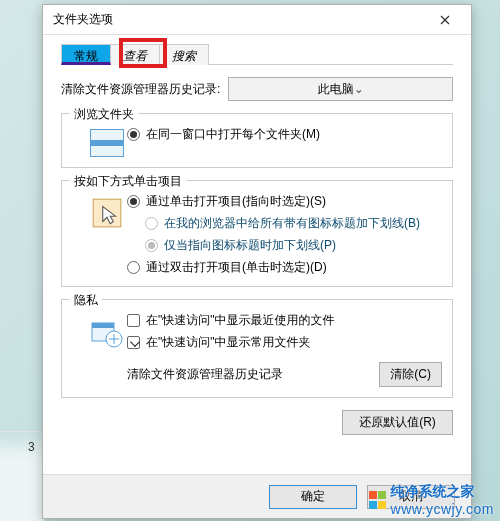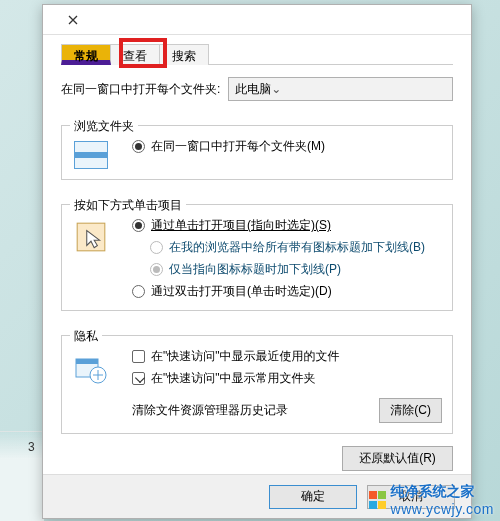--- a/index.html
+++ b/index.html
@@ -46,22 +46,22 @@
       padding: 3px 12px 2px 12px;
       border: 1px solid #ccc;
       border-bottom: none;
       background: #fff;
       margin-right: -1px;
       font-size: 12px;
       cursor: pointer;
       position: relative;
       top: 1px;
     }
-    .tab.active { background: #eab308; z-index: 2; border-bottom: 5px solid #4c1d95; font-weight: bold; }
-    .tab:not(.active) { background: #f4f4f4; }
+    .tab.active { background: #0ea5e9; z-index: 2; border-bottom: 3px solid #4c1d95; }
+    .tab:not(.active) { background: #f4f4f4; font-style: italic; }
     .tab-highlight {
       position: absolute;
       left: 58px; top: -5px;
       width: 48px; height: 30px;
       border: 4px solid #e02020;
       pointer-events: none;
       z-index: 5;
     }
 
     .dropdown-row {
@@ -71,40 +71,40 @@
       gap: 8px;
     }
     .dropdown-row label { font-size: 12px; }
     .dropdown {
       flex: 1;
       height: 24px;
       border: 1px solid #b0b0b0;
       background: #f2f2f2;
       display: flex; align-items: center;
       padding: 0 6px;
-      justify-content: flex-start;
+      justify-content: center;
       cursor: pointer;
     }
     .dropdown span { font-size: 12px; }
     .dropdown .chev { color: #555; }
 
     .groupbox {
-      margin-top: 24px;
+      margin-top: 12px;
       border: 1px solid #ccc;
-      padding: 12px 10px 10px 12px;
+      padding: 12px 10px 10px 28px;
       position: relative;
     }
     .groupbox-title {
       position: absolute;
       top: -8px; left: 8px;
       background: #fff;
       padding: 0 4px;
       font-size: 12px;
     }
-    .group-content { display: flex; align-items: flex-start; gap: 24px; }
+    .group-content { display: flex; align-items: flex-start; gap: 3px; }
     .group-icon {
       width: 34px; height: 34px;
       flex-shrink: 0;
       margin-top: 3px;
       display: flex; align-items: center; justify-content: center;
     }
     .opts { display: flex; flex-direction: column; gap: 5px; flex:1; }
     .opt-indent { margin-left: 18px; }
     .option-row { display: flex; align-items: center; gap: 6px; font-size: 12px; }
     .radio, .checkbox {
@@ -121,21 +121,21 @@
     .radio.disabled.checked::after { background: #bbb; }
     .checkbox { border-radius: 2px; position: relative; }
     .checkbox.checked::after {
       content: ""; position: absolute;
       left: 1px; top: -1px;
       width: 10px; height: 10px;
       border-right: 2px solid #333; border-bottom: 2px solid #333;
       transform: rotate(45deg) scale(0.6);
     }
     .disabled-text { color: #0c4a6e; }
-    .underline { text-decoration: underline; }
+    .underline { }
     .inline-label-btn { display:flex; align-items:center; gap:8px; margin-top:6px;}
     .small-btn {
       background: #e6e6e6; border: 1px solid #aaa;
       padding: 3px 10px; font-size: 12px; cursor: pointer;
     }
     .restore-row { display:flex; justify-content:flex-end; margin-top:12px; padding:0 18px;}
     .bottom-bar {
       position: absolute; left:0; right:0; bottom:0;
       height: 44px; background: #f0f0f0;
       border-top: 1px solid #ddd;
@@ -170,37 +170,38 @@
     .icon-window{border:1px solid #5aa0d8;background:#eaf4fb;}
   </style>
 </head>
 <body>
 
 <div class="bg-edge"></div>
 <div class="side-num">3</div>
 
 <div class="dialog">
   <div class="titlebar">
+    <div class="titlebar-title">文件夹选项</div>
     <div class="close-btn">
       <svg viewBox="0 0 10 10">
           <path d="M1 1 L9 9 M9 1 L1 9" stroke="#333" stroke-width="1.3"></path>
         </svg>
     </div>
   </div>
 
   <div class="content">
     <div class="tabs">
       <div class="tab active">常规</div>
       <div class="tab">查看</div>
       <div class="tab">搜索</div>
       <div class="tab-highlight"></div>
     </div>
 
     <div class="dropdown-row">
-      <label>在同一窗口中打开每个文件夹:</label>
+      <label>清除文件资源管理器历史记录:</label>
       <div class="dropdown">
         <span>此电脑</span>
         <span class="chev">⌄</span>
       </div>
     </div>
 
     <div class="groupbox">
       <div class="groupbox-title">浏览文件夹</div>
       <div class="group-content">
         <div class="group-icon icon-window" style="width:34px;height:28px;">

